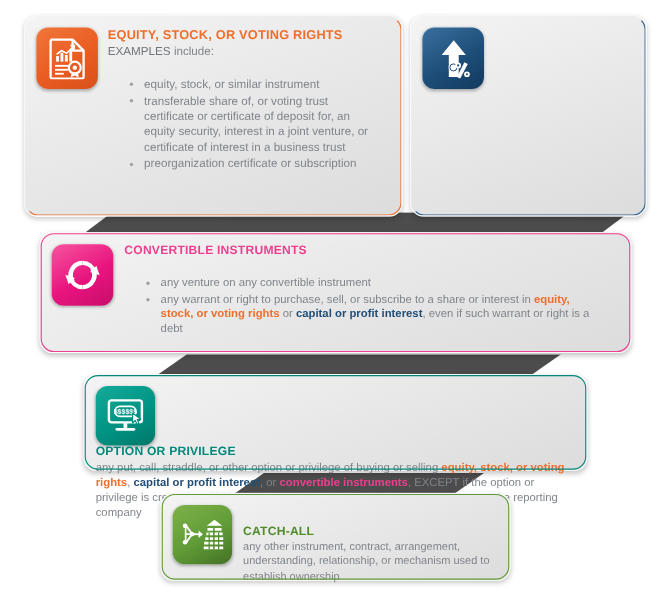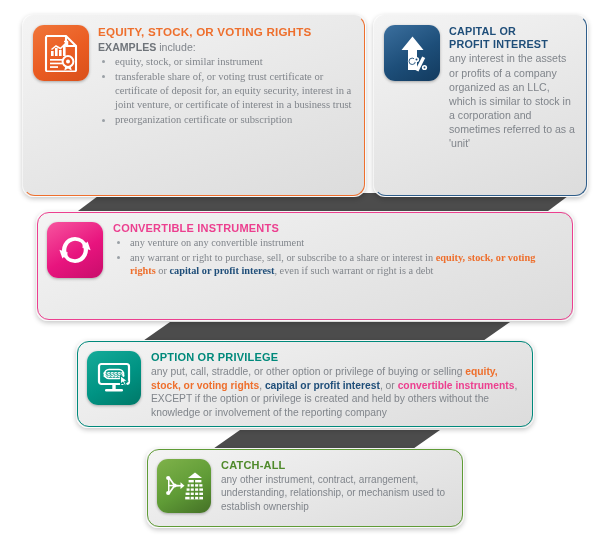--- a/index.html
+++ b/index.html
@@ -102,69 +102,68 @@
   .t-teal   { color: #00897b; }
   .t-green  { color: #4f8a2b; }
 
   .para {
     margin: 0;
     line-height: 1.33;
     color: #80858b;
   }
   .bullets {
     list-style: none;
-    margin: 0;
+    margin: 16px;
     padding: 0;
-    font-family: Liberation Serif, serif;
   }
   .bullets li {
     position: relative;
     padding-left: 17px;
     line-height: 1.33;
     color: #80858b;
     margin-top: 1px;
   }
   .bullets li::before {
     content: "";
     position: absolute;
     left: 4px;
     top: 0.52em;
     width: 3px; height: 3px;
     background: #9aa0a6;
     border-radius: 50%;
   }
-  strong.kw { font-weight: bold; color: #6f747a; }
+  strong.kw { font-weight: normal; color: #6f747a; }
   em.kw-orange { font-style: normal; font-weight: bold; color: #ee6f2d; }
   em.kw-navy   { font-style: normal; font-weight: bold; color: #1f4e79; }
   em.kw-pink   { font-style: normal; font-weight: bold; color: #ec3f8f; }
 
   
   #card-equity  { left: 22px;  top: 14px;  width: 344px; height: 183px; }
   #card-equity .icon-tile { width: 56px; height: 56px; margin-right: 9px; }
   #card-equity .card-title { font-size: 11.6px; }
   #card-equity .para, #card-equity .bullets li { font-size: 10.6px; }
 
   #card-capital { left: 373px; top: 14px;  width: 215px; height: 183px; }
   #card-capital .icon-tile { width: 56px; height: 56px; margin-right: 9px; }
   #card-capital .card-title { font-size: 10.8px; }
   #card-capital .para { font-size: 10.6px; }
 
   #card-convertible { left: 36px; top: 211px; width: 538px; height: 110px; }
   #card-convertible .icon-tile { width: 56px; height: 56px; margin-right: 10px; }
   #card-convertible .card-title { font-size: 11px; }
   #card-convertible .para, #card-convertible .bullets li { font-size: 10.3px; }
 
-  #card-option { left: 76px; top: 340px; width: 458px; height: 88px; }
+  #card-option { left: 76px; top: 340px; width: 458px; height: 88px; flex-direction: column; }
   #card-option .icon-tile { width: 54px; height: 54px; margin-right: 10px; }
   #card-option .card-title { font-size: 11px; }
   #card-option .para { font-size: 10.3px; }
 
   #card-catchall { left: 146px; top: 448px; width: 318px; height: 80px; }
   #card-catchall .icon-tile { width: 54px; height: 54px; margin-right: 10px; }
-  #card-catchall .card-title { font-size: 11px; }
+  #card-catchall .card-title { font-size: 11px; margin-top: 18px; }
   #card-catchall .para { font-size: 10px; }
 </style>
 </head>
 <body>
 
 <div id="infographic">
 
   <div class="connector c1"></div>
   <div class="connector c2"></div>
   <div class="connector c3"></div>
@@ -207,25 +206,20 @@
         <circle cx="18.2" cy="27.3" r="3.2" fill="none" stroke="#1d4e79" stroke-width="0.9"></circle>
         <g fill="#ffffff">
           <circle cx="22.5" cy="25.5" r="2.6"></circle>
           <circle cx="30.5" cy="33.5" r="2.6"></circle>
           <rect x="24.6" y="22.5" width="3.4" height="15" transform="rotate(27 26.3 30)"></rect>
         </g>
         <circle cx="22.5" cy="25.5" r="1.0" fill="#1d4e79"></circle>
         <circle cx="30.5" cy="33.5" r="1.0" fill="#1d4e79"></circle>
       </svg>
     </div>
-    <div class="body-col">
-      <div class="card-title t-navy">CAPITAL OR
-PROFIT INTEREST</div>
-      <p class="para">any interest in the assets or profits of a company organized as an LLC, which is similar to stock in a corporation and sometimes referred to as a 'unit'</p>
-    </div>
   </div>
 
   <div class="card pink" id="card-convertible">
     <div class="icon-tile tile-pink">
       <svg width="38" height="38" viewBox="0 0 38 38" aria-hidden="true">
         <path d="M19 6 A13 13 0 0 1 31.6 16 L27.8 16 A9.3 9.3 0 0 0 19 9.8 Z" fill="#ffffff"></path>
         <path d="M31.6 10.5 L34.6 19.2 L25.9 16.2 Z" fill="#ffffff"></path>
         <path d="M19 32 A13 13 0 0 1 6.4 22 L10.2 22 A9.3 9.3 0 0 0 19 28.2 Z" fill="#ffffff"></path>
         <path d="M6.4 27.5 L3.4 18.8 L12.1 21.8 Z" fill="#ffffff"></path>
         <path d="M19 6 A13 13 0 0 0 8.5 26.5 L11.8 24.2 A9.3 9.3 0 0 1 19 9.8 Z" fill="#ffffff"></path>

